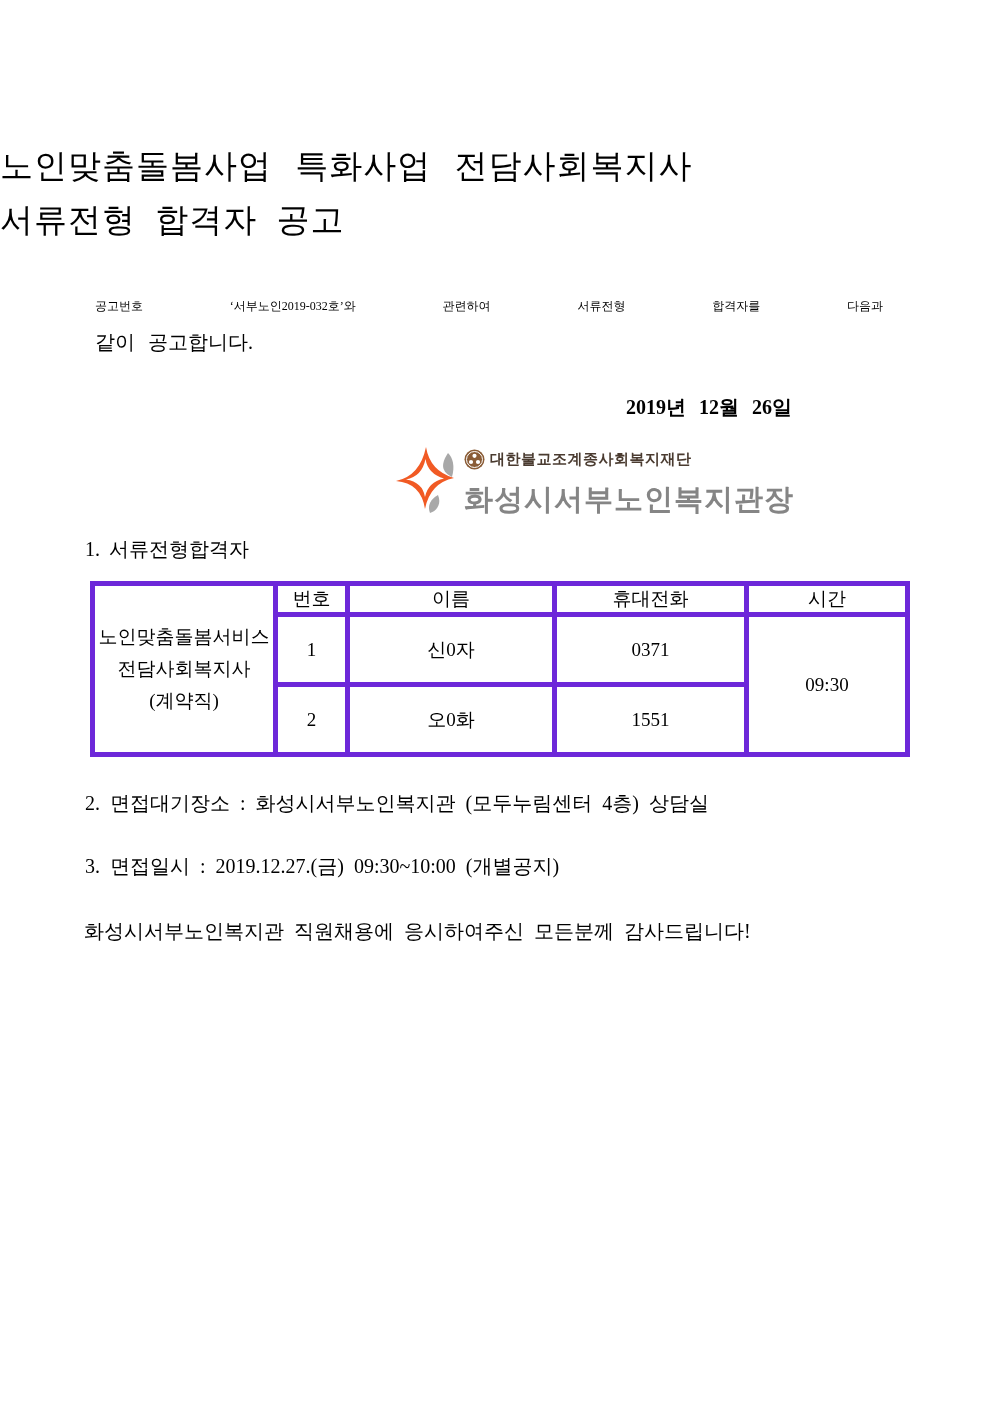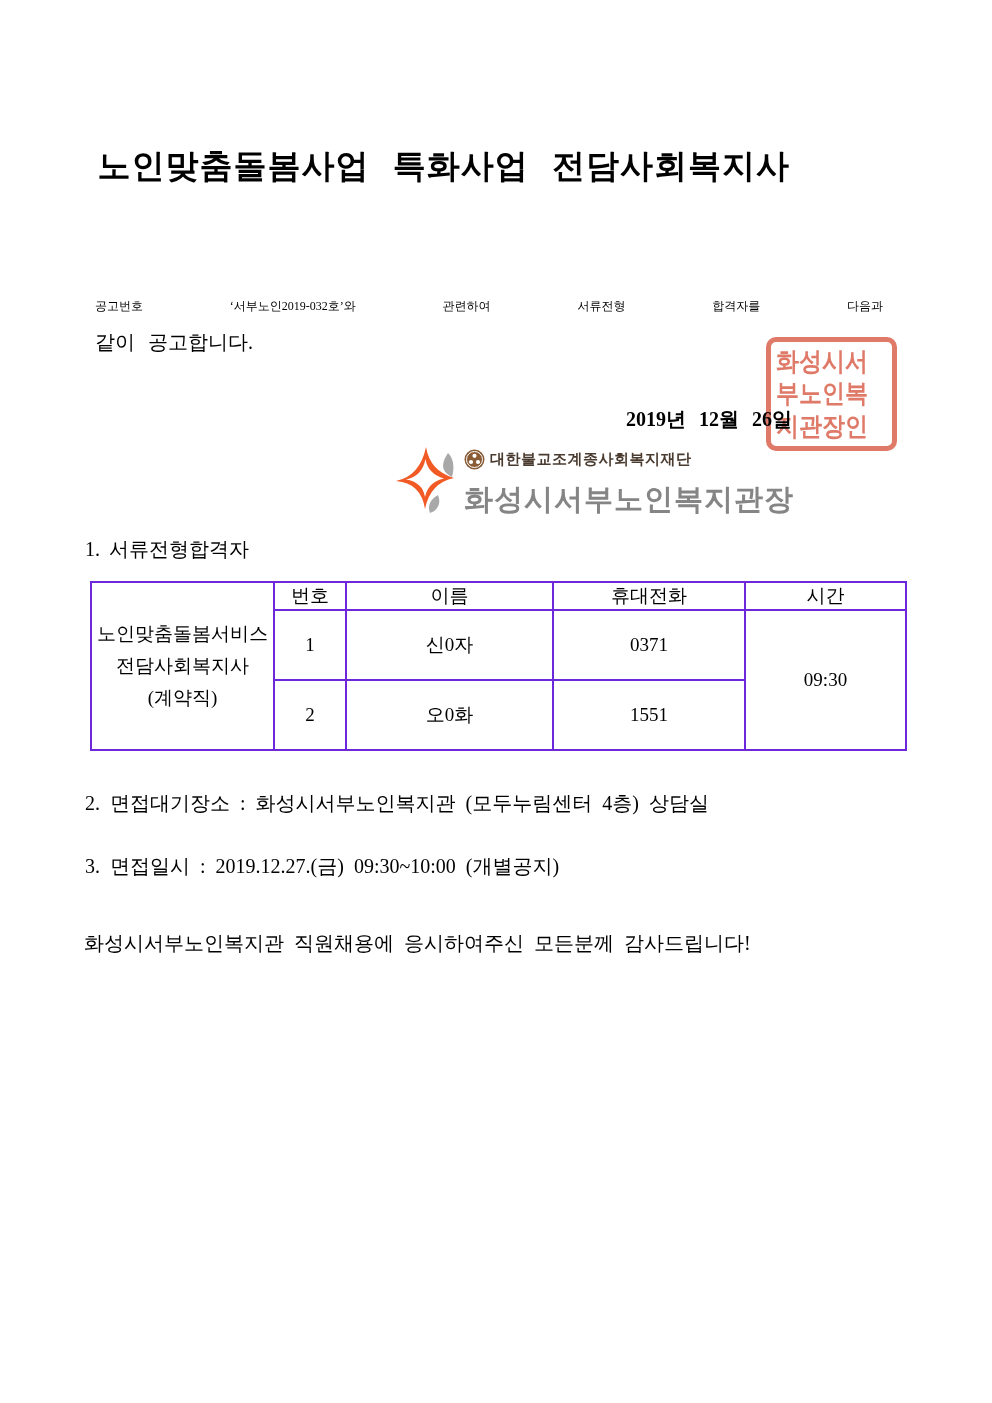--- a/index.html
+++ b/index.html
@@ -2,76 +2,72 @@
 <html><head>
 <meta charset="utf-8">
 <style>
   html,body{margin:0;padding:0;background:#fff;}
   .page{
     position:relative;width:992px;height:1403px;margin:0 auto;background:#ffffff;
     font-family:"Liberation Serif","DejaVu Serif",serif;color:#000;overflow:hidden;
   }
   .abs{position:absolute;}
   
-  .title{left:0;top:146px;width:790px;text-align:right;font-size:33px;font-weight:bold;
+  .title{left:0;top:146px;width:790px;text-align:left;font-size:33px;font-weight:normal;
          letter-spacing:1px;word-spacing:14px;line-height:40px;}
   .title2{top:200px;word-spacing:10px;}
   
   .intro1{left:95px;top:291px;width:788px;font-size:12px;line-height:30px;
           text-align:justify;text-align-last:justify;}
   .intro2{left:95px;top:329px;font-size:20px;word-spacing:8px;}
   
-  .date{top:406px;right:200px;font-size:20px;font-weight:bold;word-spacing:8px;z-index:2;}
+  .date{top:394px;right:200px;font-size:20px;font-weight:bold;word-spacing:8px;z-index:2;}
   
   .stamp{left:766px;top:337px;width:131px;height:114px;box-sizing:border-box;
          border:5px solid #dd6f5c;border-radius:10px;z-index:1;opacity:.92;
          display:flex;flex-direction:column;justify-content:space-around;padding:3px 5px;}
   .stamp-row{display:flex;justify-content:space-between;color:#dd6f5c;
              font-family:"Liberation Sans","DejaVu Sans",sans-serif;font-weight:bold;
              font-size:23px;line-height:1;transform:scaleY(1.12);}
   
   .logo{left:392px;top:443px;display:flex;align-items:center;}
   .logo-text{margin-left:6px;font-family:"Liberation Sans","DejaVu Sans",sans-serif;}
   .logo-foundation{display:flex;align-items:center;margin-top:6px;
                    font-size:15px;font-weight:bold;color:#4a3b30;letter-spacing:.5px;}
   .logo-foundation .emblem{margin-right:5px;display:inline-flex;}
   .logo-org{margin-top:10px;font-size:29px;font-weight:bold;color:#858585;letter-spacing:1px;}
   
   .s1{left:85px;top:536px;font-size:20px;word-spacing:4px;}
   .s2{left:85px;top:790px;font-size:20px;word-spacing:5px;}
   .s3{left:85px;top:853px;font-size:20px;word-spacing:5px;}
-  .closing{left:84px;top:918px;font-size:20px;word-spacing:5px;margin-top:12px;}
+  .closing{left:84px;top:918px;font-size:20px;word-spacing:5px;}
   
   .tbl-wrap{left:90px;top:581px;}
   table.applicants{border-collapse:collapse;width:815px;table-layout:fixed;
                    font-size:19px;}
-  table.applicants,table.applicants td,table.applicants th{border:2px solid #6d28d9;}
+  table.applicants,table.applicants td,table.applicants th{border:5px solid #6d28d9;}
   table.applicants{border:2px solid #000;}
   table.applicants th{font-weight:normal;height:26px;padding:0;text-align:center;}
   table.applicants td{text-align:center;padding:0;}
   .row-data{height:70px;}
   .group-cell div{line-height:32px;text-align:center;}
 </style>
 </head>
 <body>
 
 <div class="page">
 
   <div class="abs title">노인맞춤돌봄사업 특화사업 전담사회복지사</div>
+  <div class="abs title title2">서류전형 합격자 공고</div>
 
   <div class="abs intro1">공고번호 ‘서부노인2019-032호’와 관련하여 서류전형 합격자를 다음과</div>
   <div class="abs intro2">같이 공고합니다.</div>
 
   <div class="abs date">2019년 12월 26일</div>
 
-  <div class="abs stamp">
-    <div class="stamp-row">화성시서</div>
-    <div class="stamp-row">부노인복</div>
-    <div class="stamp-row">지관장인</div>
-  </div>
 
   <div class="abs logo">
     <span>
       <svg width="66" height="70" viewBox="0 0 66 70">
         <path d="M56 8 C48 20 50 27 60 32 C63 21 61 13 56 8 Z" fill="#a8a8a8"></path>
         <path d="M46 50 C39 54 35 60 38 68 C47 65 49 57 46 50 Z" fill="#a8a8a8"></path>
         <path d="M34 2 Q38 26 62 33 Q38 38 33 64 Q29 38 4 36 Q28 31 34 2 Z" fill="#f15a24"></path>
         <path d="M33.5 14 Q36 29 52 33.5 Q36 37 33 52 Q30.5 37 14 34.5 Q30 31.5 33.5 14 Z" fill="#ffffff"></path>
       </svg>
     </span>

